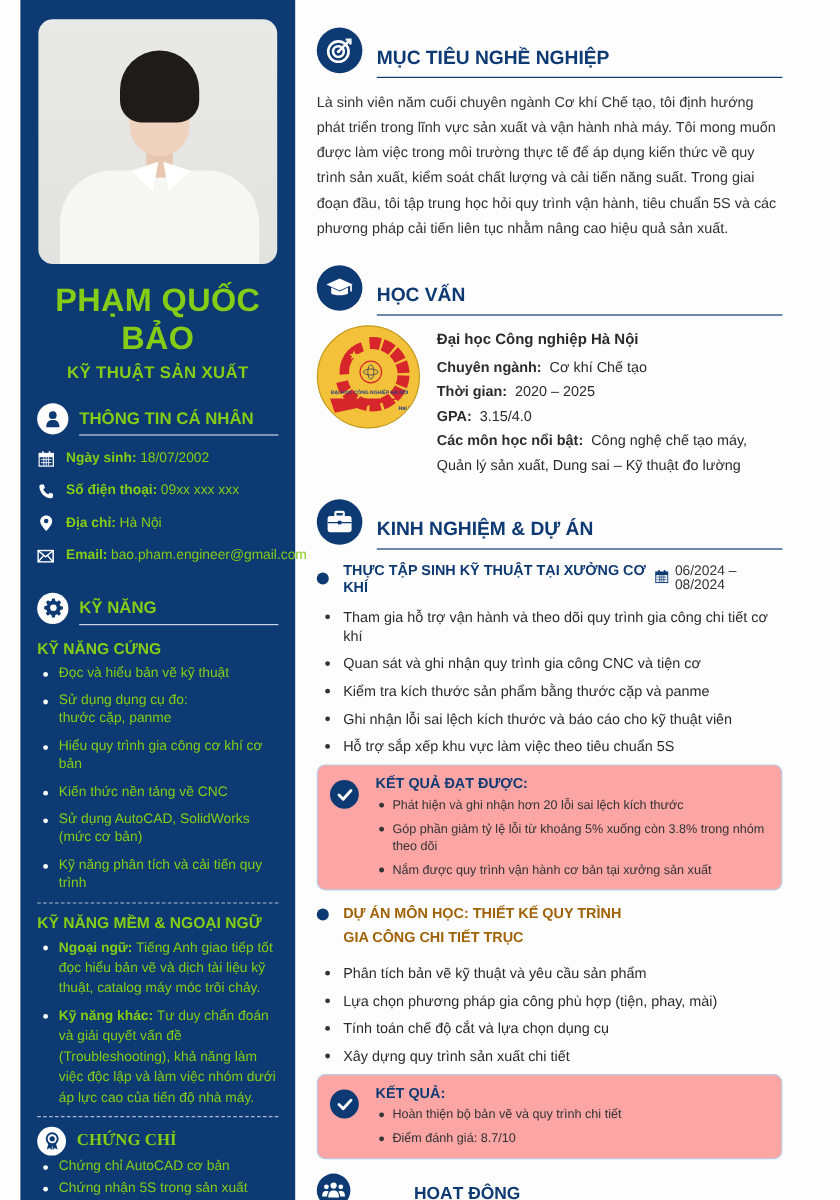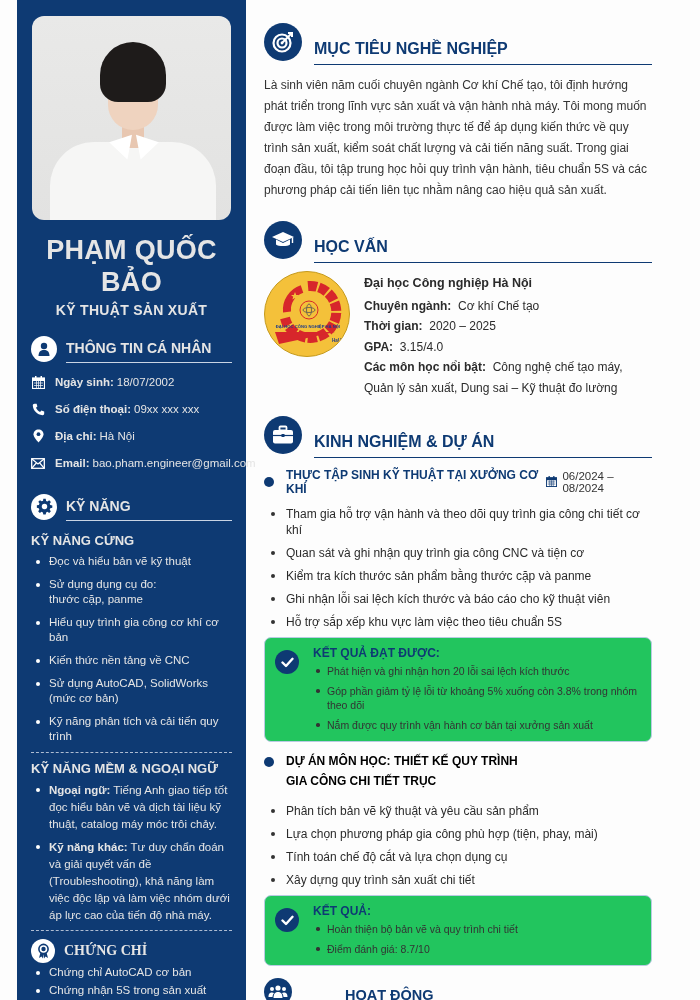--- a/index.html
+++ b/index.html
@@ -2,21 +2,21 @@
 <html><head>
 <meta charset="utf-8">
 <style>
   * { box-sizing: border-box; margin: 0; padding: 0; }
   html, body { width: 700px; height: 1000px; overflow: hidden; background: #fdfdfd; }
   body { font-family: "Liberation Sans", "DejaVu Sans", sans-serif; color: #2b2b2b; position: relative; }
 
   
   .sidebar {
     position: absolute; left: 17px; top: 0; width: 229px; height: 1000px;
-    background: #0e3a73; color: #e5e5e5; padding: 16px 14px 0 14px;
+    background: #0e3a73; color: #84cc16; padding: 16px 14px 0 14px;
   }
   .photo {
     width: 199px; height: 204px; margin: 0 auto; border-radius: 12px;
     background: linear-gradient(180deg, #e9e9e8 0%, #e2e2e1 100%);
     position: relative; overflow: hidden;
   }
   .photo .hair { position:absolute; left:68px; top:26px; width:66px; height:60px; background:#1e1b1a; border-radius:33px 33px 18px 18px; }
   .photo .face { position:absolute; left:76px; top:48px; width:50px; height:66px; background:#efd3bf; border-radius:22px 22px 26px 26px; }
   .photo .neck { position:absolute; left:90px; top:108px; width:22px; height:24px; background:#e8c7b1; }
   .photo .shirt { position:absolute; left:18px; top:126px; width:166px; height:90px; background:#f6f6f5; border-radius:44px 44px 0 0; }
@@ -59,31 +59,31 @@
 
   .job-head { display:flex; align-items:center; margin-top:14px; }
   .dot { width:10px; height:10px; border-radius:50%; background:#0e3a73; flex-shrink:0; }
   .job-title { margin-left:12px; font-size:12px; font-weight:bold; color:#0e3a73; }
   .job-date { margin-left:auto; font-size:11.5px; color:#333; display:flex; align-items:center; }
   .job-date .cal { margin-right:5px; }
   ul.main-list { list-style:none; margin-top:5px; }
   ul.main-list li { position:relative; padding-left:22px; font-size:12px; line-height:16px; margin-bottom:7px; }
   ul.main-list li::before { content:""; position:absolute; left:7px; top:6px; width:4px; height:4px; border-radius:50%; background:#333; }
 
-  .result-box { border:1.5px solid #b9cbe3; border-radius:7px; padding:8px 10px 7px 10px; display:flex; margin-top:6px; background:#22c55e; }
+  .result-box { border:1.5px solid #b9cbe3; border-radius:7px; padding:8px 10px 7px 10px; display:flex; margin-top:6px; background:#fca5a5; }
   .check { width:24px; height:24px; border-radius:50%; background:#0e3a73; display:flex; align-items:center; justify-content:center; flex-shrink:0; margin-top:4px; }
   .result-body { margin-left:14px; }
   .result-title { font-size:12px; font-weight:bold; color:#0e3a73; }
   ul.res-list { list-style:none; margin-top:4px; }
   ul.res-list li { position:relative; padding-left:14px; font-size:10.5px; line-height:14px; margin-bottom:6px; color:#333; }
   ul.res-list li::before { content:""; position:absolute; left:3px; top:5px; width:3.5px; height:3.5px; border-radius:50%; background:#333; }
 
   .proj-head { display:flex; align-items:flex-start; margin-top:12px; }
   .proj-head .dot { margin-top:3px; }
-  .proj-title { margin-left:12px; font-size:12px; font-weight:bold; color:#000000; line-height:20px; margin-top:-3px; }
+  .proj-title { margin-left:12px; font-size:12px; font-weight:bold; color:#a16207; line-height:20px; margin-top:-3px; }
 
   .act-head { display:flex; align-items:flex-end; margin-top:12px;gap:43px; }
   .act-head .sec-icon { width:28px; height:28px; }
   .act-head .sec-title { font-size:14.5px; padding-bottom:4px; margin-left:10px; margin-bottom:-2px; }
 </style>
 </head>
 <body>
 
 <aside class="sidebar">
   <div class="photo">

